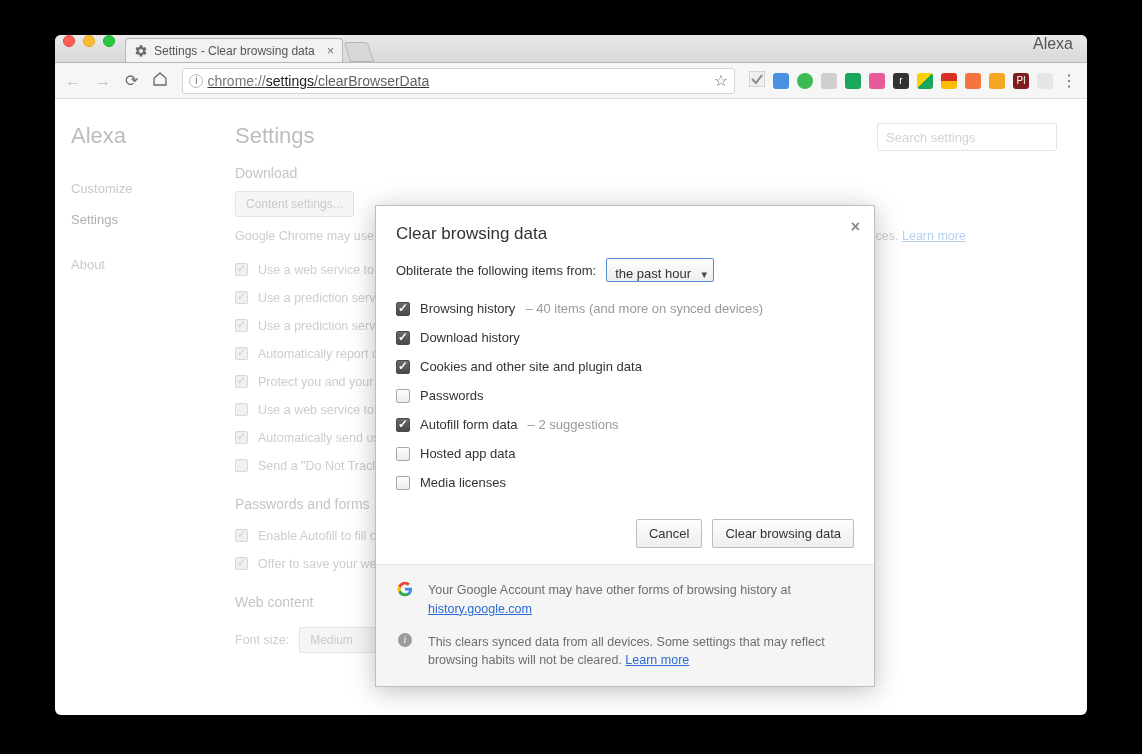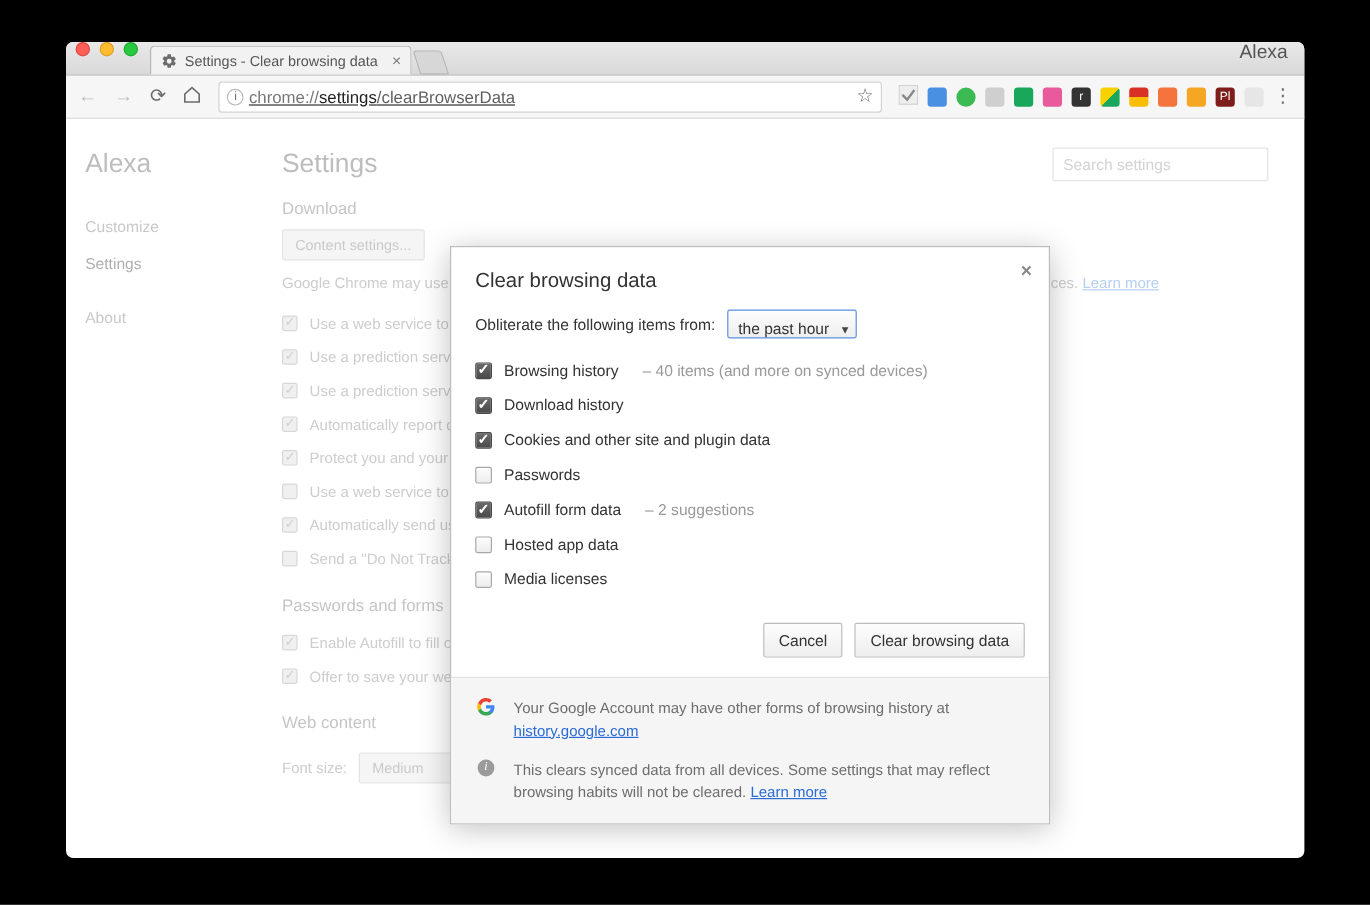--- a/index.html
+++ b/index.html
@@ -47,21 +47,21 @@
     .modal-title { font-size: 17px; font-weight: 400; color: #333; }
     .modal-close { position: absolute; top: 12px; right: 14px; font-size: 16px; color: #888; cursor: pointer; font-weight: bold; }
     .modal-body { padding: 4px 16px 10px 20px; }
     .oblit-row { display: flex; align-items: center; gap: 10px; font-size: 13px; color: #333; margin-bottom: 12px; }
     .select { border: 1px solid #5a8edb; border-radius: 2px; height: 24px; padding: 0 22px 0 8px; font-size: 13px; background: linear-gradient(#fdfdfd,#eeeeee); position: relative; display: flex; align-items: flex-end; cursor: pointer; }
     .select::after { content: "▾"; position: absolute; right: 6px; font-size: 11px; color: #444; }
     .opt-row { display: flex; align-items: center; gap: 10px; font-size: 13px; color: #333; padding: 7px 0; }
     .cb { width: 14px; height: 14px; border: 1px solid #a7a7a7; border-radius: 2px; background: linear-gradient(#fdfdfd,#ececec); position: relative; cursor: pointer; flex-shrink: 0; }
     .cb.checked { background: linear-gradient(#6a6a6a,#4a4a4a); border-color: #4a4a4a; }
     .cb.checked::after { content: "✓"; position: absolute; top: -2px; left: 1px; font-size: 12px; color: #fff; font-weight: bold; }
-    .hint { color: #999; margin-left: 10px; }
+    .hint { color: #999; }
     .modal-actions { display: flex; justify-content: flex-end; gap: 10px; padding: 12px 20px 16px 20px; }
     .btn { font-size: 13px; color: #333; border: 1px solid #bcbcbc; border-radius: 2px; padding: 6px 12px; background: linear-gradient(#fdfdfd,#eeeeee); cursor: pointer; }
     .modal-footer { background: #f5f5f5; border-top: 1px solid #e3e3e3; padding: 16px 20px; display: flex; flex-direction: column; gap: 14px; }
     .foot-row { display: flex; gap: 14px; font-size: 12.5px; color: #6d6d6d; line-height: 1.5; }
     .foot-icon { width: 18px; flex-shrink: 0; display: flex; justify-content: center; }
     .link { color: #2a6bd4; text-decoration: underline; cursor: pointer; }
     .g-logo { width:16px; height:16px; }
     .info-circle { width: 14px; height: 14px; border-radius: 50%; background: #9b9b9b; color: #fff; font-size: 10px; display: flex; align-items: center; justify-content: center; font-style: italic; font-family: serif; }
     .url .scheme { color: #777; }
     .url .bold { color: #222; font-weight: 500; }

